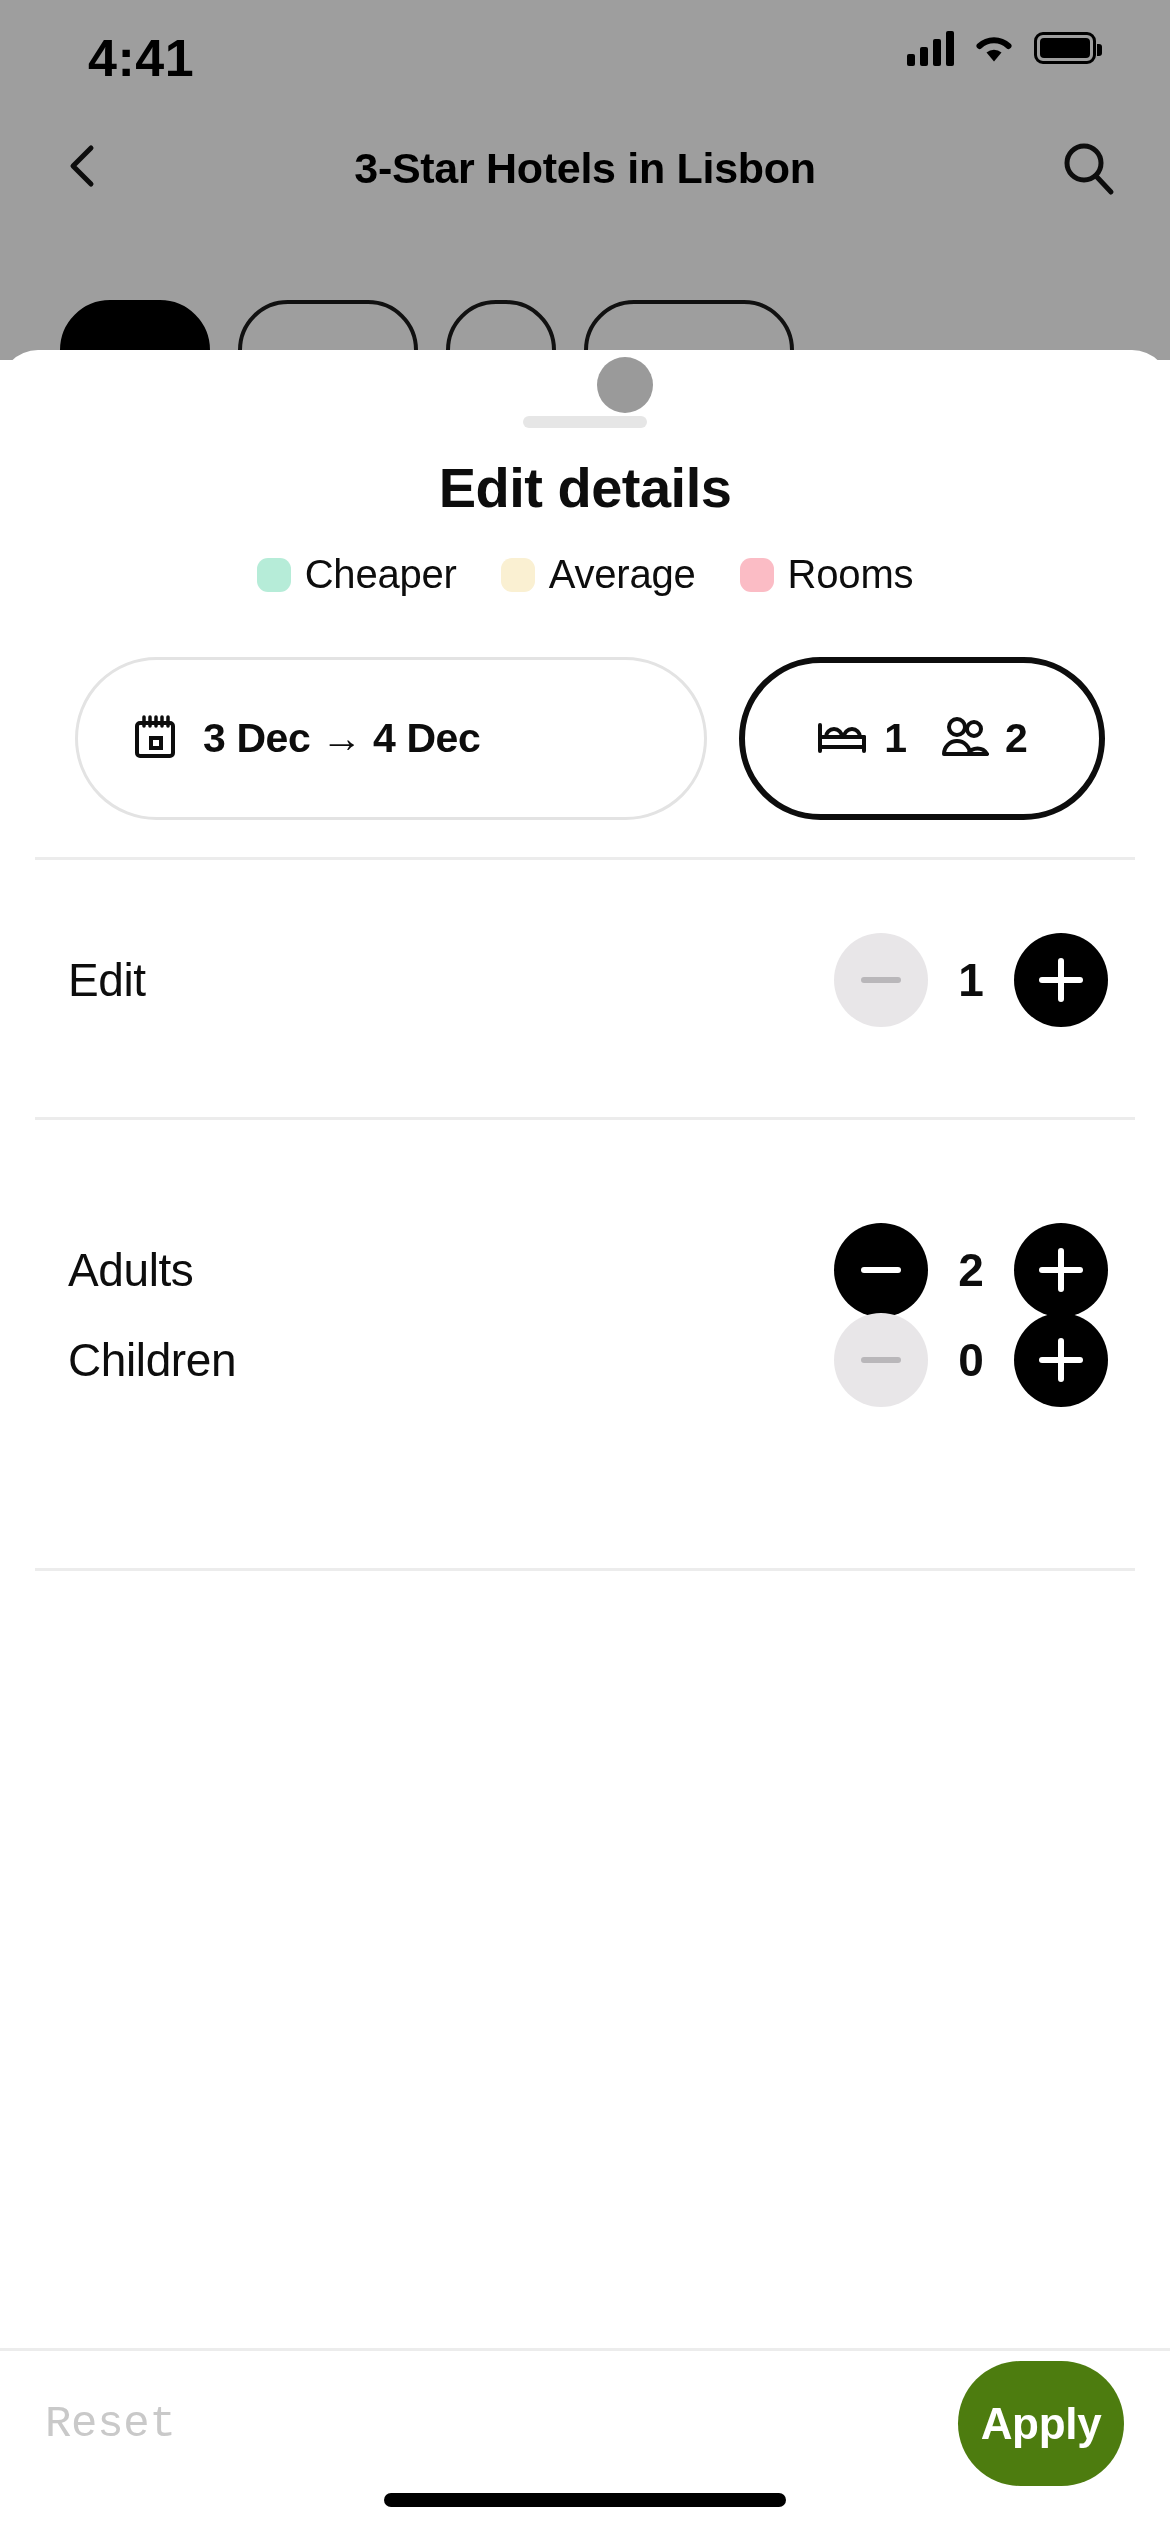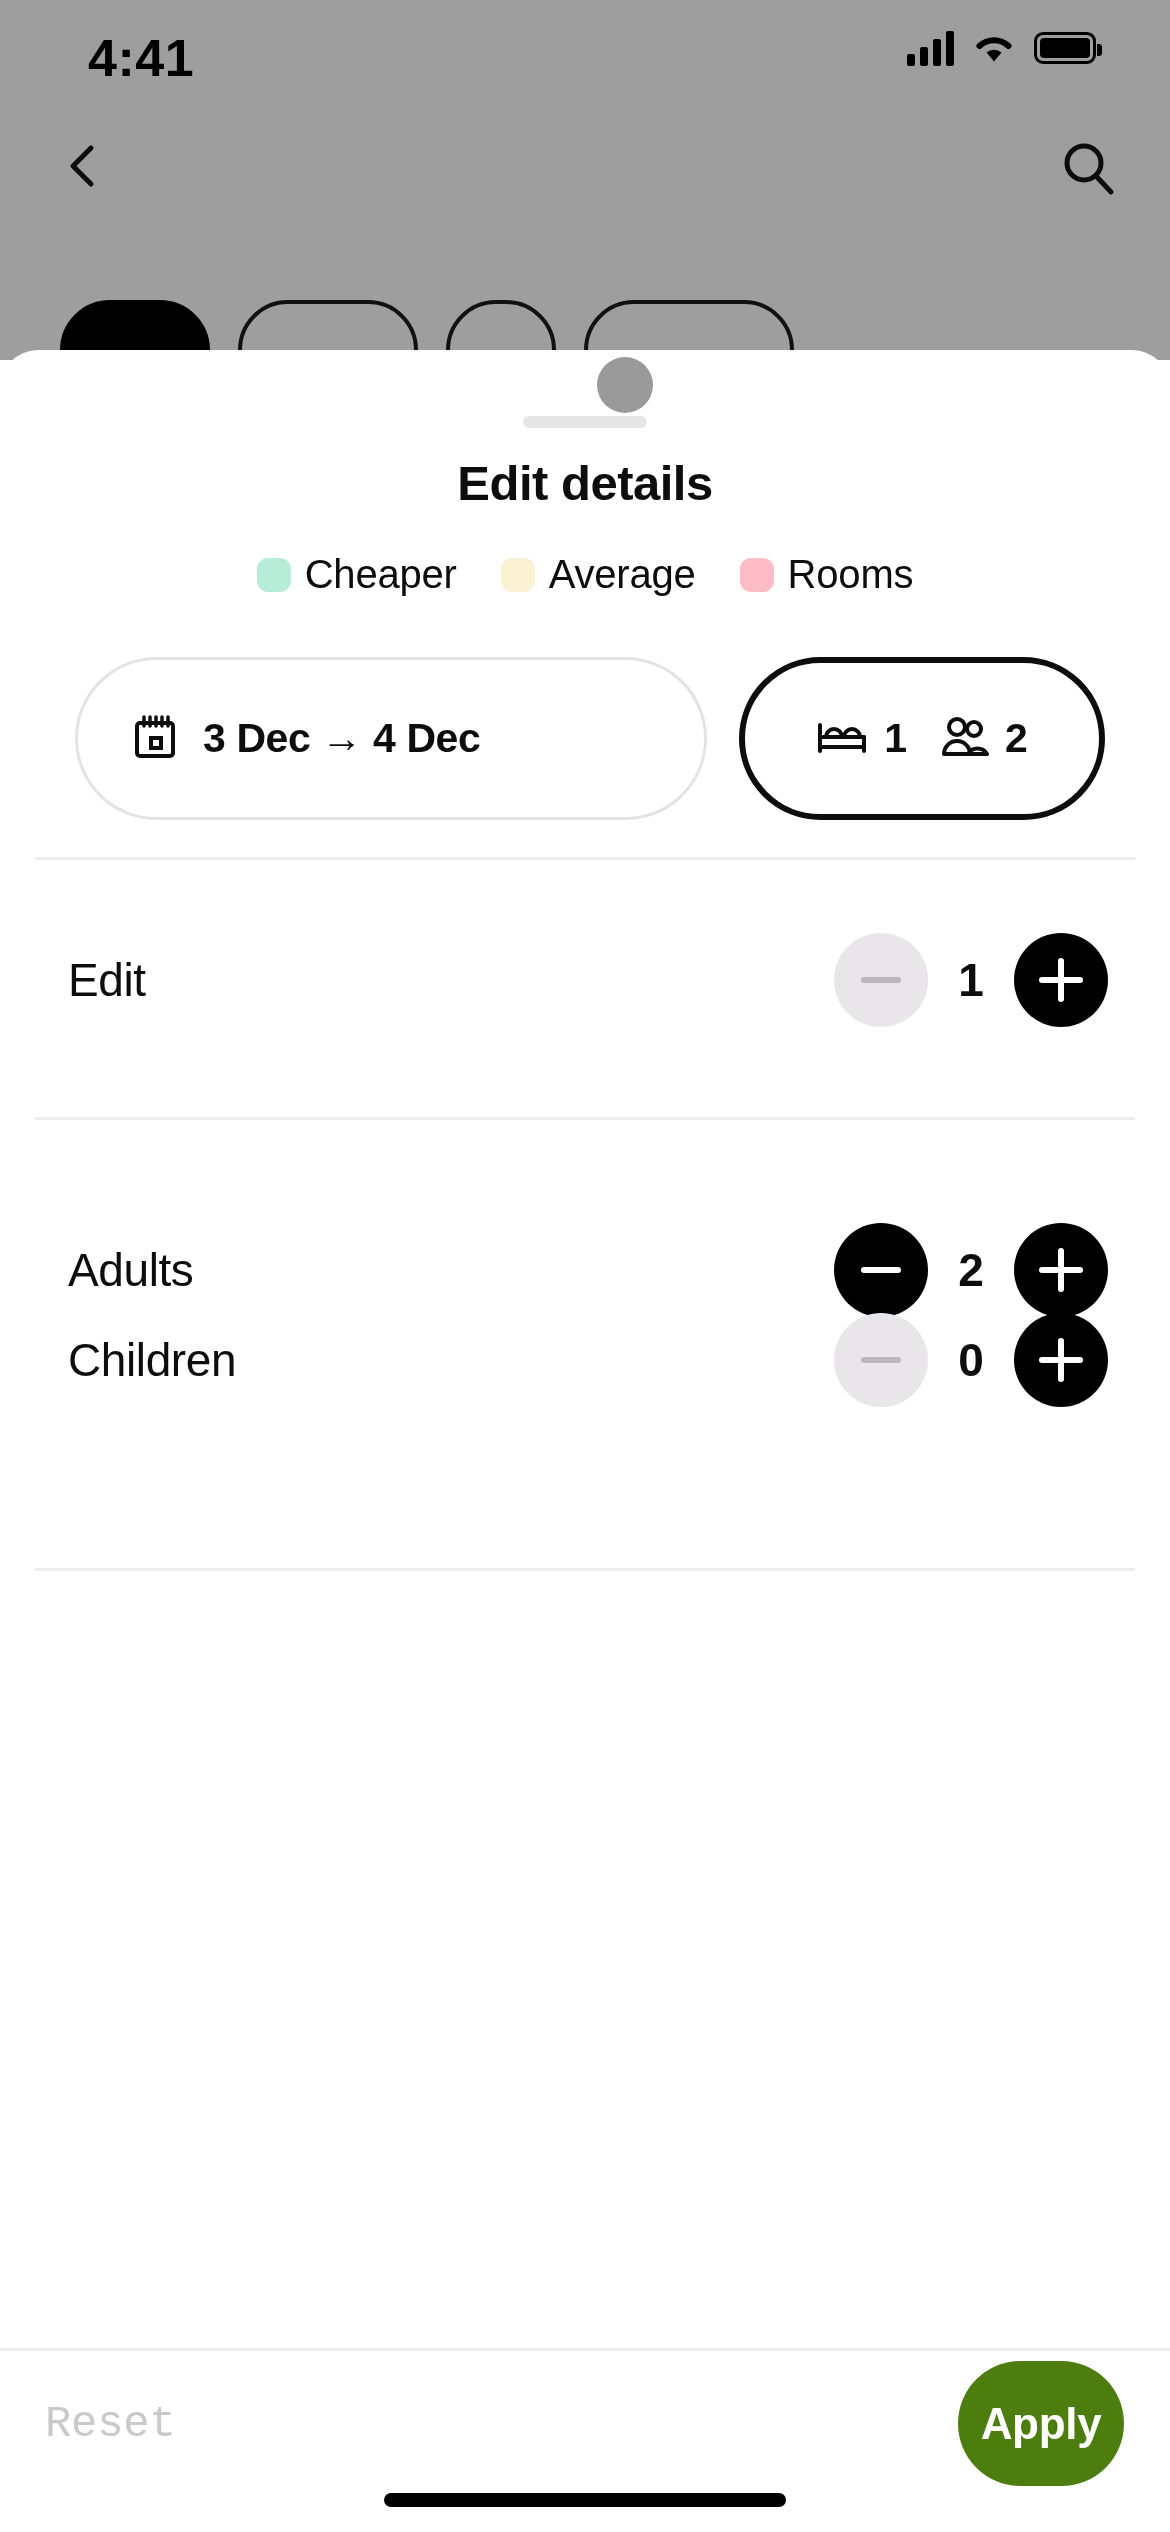--- a/index.html
+++ b/index.html
@@ -106,21 +106,21 @@
     background:#9a9a9a;
   }
   .grab-handle {
     position:absolute; left:523px; top:416px;
     width:124px; height:12px; border-radius:6px;
     background:#e6e6e6;
   }
 
   .sheet-title {
     position:absolute; left:0; top:455px; width:1170px;
-    text-align:center; font-size:49px; font-weight:700;
+    text-align:center; font-size:56px; font-weight:700;
     color:#0d0d0d; letter-spacing:-0.5px;
   }
 
   
   .legend {
     position:absolute; left:0; top:552px; width:1170px;
     display:flex; justify-content:center; align-items:center;
     gap:44px;
   }
   .legend-item { display:flex; align-items:center; gap:14px; }
@@ -249,20 +249,21 @@
         </span>
     </div>
   </div>
 
   <div class="navbar">
     <div class="nav-back">
       <svg viewBox="0 0 48 48" width="48" height="48">
         <path d="M31 6 L13 24 L31 42" stroke="#0d0d0d" stroke-width="5" fill="none" stroke-linecap="round" stroke-linejoin="round"></path>
       </svg>
     </div>
+    <div class="nav-title">3-Star Hotels in Lisbon</div>
     <div class="nav-search">
       <svg viewBox="0 0 56 56" width="56" height="56">
         <circle cx="24" cy="23" r="17" stroke="#0d0d0d" stroke-width="5" fill="none"></circle>
         <path d="M36 36 L51 52" stroke="#0d0d0d" stroke-width="5" fill="none" stroke-linecap="round"></path>
       </svg>
     </div>
   </div>
 
   <div class="chips">
     <div class="chip filled w1"></div>

